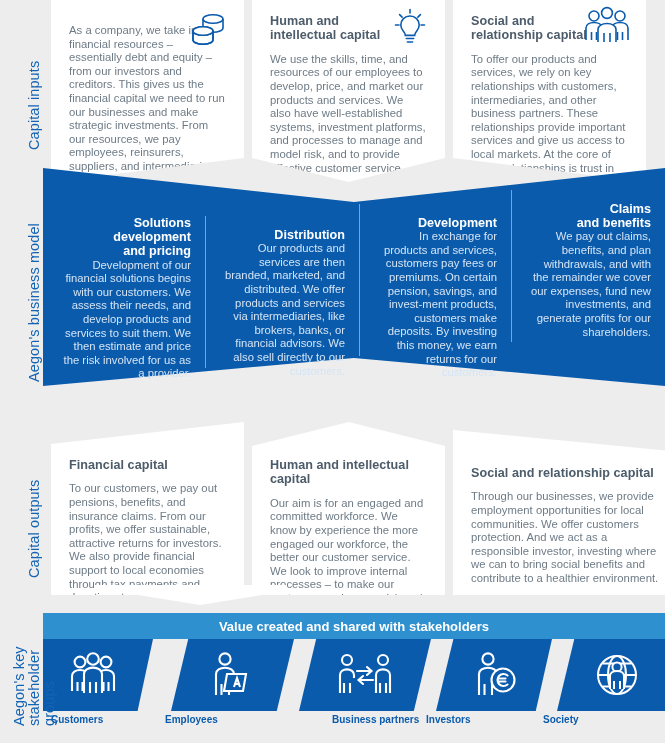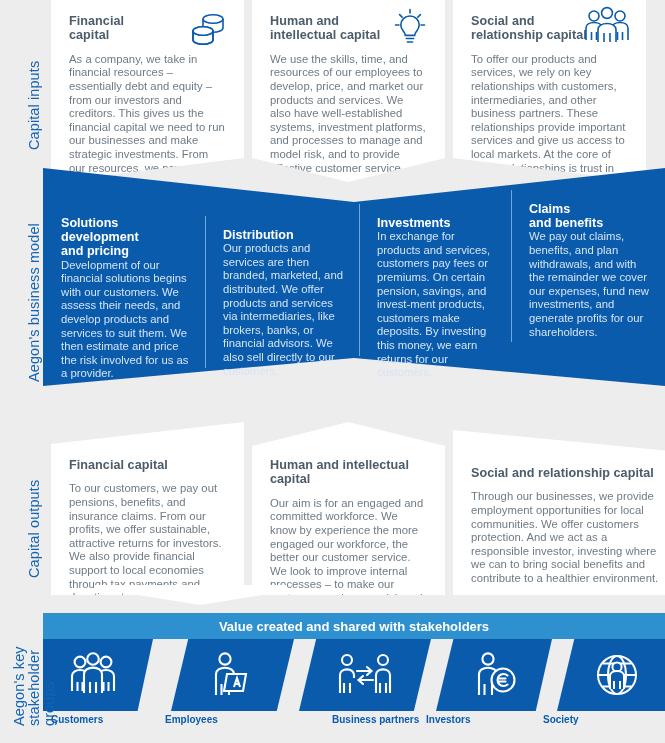--- a/index.html
+++ b/index.html
@@ -42,21 +42,21 @@
     margin-top:10px;
     letter-spacing:0.02px;
   }
   .card-icon { position:absolute; right:14px; }
 
   
   .band { position:absolute; left:43px; top:168px; width:622px; height:272px; z-index:3; }
   .band-bg { position:absolute; inset:0; background:#0b5bad;
     clip-path: polygon(0 0, 50% 34px, 100% 0, 100% 218px, 50% 190px, 0 218px); }
   .band-cols { position:absolute; left:0; top:48px; width:622px; display:flex; }
-  .band-col { position:relative; padding:0 14px 0 18px; }
+  .band-col { position:relative; padding:0 14px 0 18px;text-align:right; }
   .band-col + .band-col::before {
     content:""; position:absolute; left:0; top:-12px; width:1px; height:152px; background:#6fa8da;
   }
   .band-h { color:#ffffff; font-weight:bold; font-size:12.6px; line-height:14.2px; }
   .band-p { color:#d4e4f4; font-size:11.3px; line-height:13.6px; margin-top:0; }
 
   
   .stake { position:absolute; left:43px; top:613px; width:622px; height:130px; z-index:4; }
   .stake-title {
     position:absolute; left:0; top:0; width:622px; height:26px;
@@ -81,21 +81,20 @@
   <div class="rail">
     <div class="rail-label" style="left:26px; top:150px;">Capital inputs</div>
     <div class="rail-label" style="left:26px; top:382px;">Aegon's business model</div>
     <div class="rail-label" style="left:26px; top:578px;">Capital outputs</div>
     <div class="rail-label two-line" style="left:12px; top:726px; width:120px;">Aegon's key stakeholder groups</div>
   </div>
 
   <div class="card" style="left:51px; top:0; width:193px; height:182px;
               clip-path: polygon(0 0, 100% 0, 100% 158px, 0 182px);">
     <div class="card-inner" style="top:14px;">
-      <div class="card-h">Financial<br>capital</div>
       <div class="card-p">As a company, we take in financial resources – essentially debt and equity – from our investors and creditors. This gives us the financial capital we need to run our businesses and make strategic investments. From our resources, we pay employees, reinsurers, suppliers, and intermediaries – and invest in our business.</div>
     </div>
     <div class="card-icon" style="top:10px;">
       <svg width="42" height="40" viewBox="0 0 42 40" fill="none" stroke="#0b5bad" stroke-width="1.6">
         <ellipse cx="25" cy="9" rx="10" ry="4.2"></ellipse>
         <path d="M15 9v9c0 2.3 4.5 4.2 10 4.2s10-1.9 10-4.2V9"></path>
         <ellipse cx="15" cy="21" rx="10" ry="4.2"></ellipse>
         <path d="M5 21v9c0 2.3 4.5 4.2 10 4.2s10-1.9 10-4.2v-9"></path>
         <ellipse cx="15" cy="21" rx="10" ry="4.2" fill="#ffffff"></ellipse>
         <path d="M5 21v9c0 2.3 4.5 4.2 10 4.2s10-1.9 10-4.2v-9"></path>
@@ -147,21 +146,21 @@
         <div class="band-h">Solutions development<br>and pricing</div>
         <div class="band-p">Development of our financial solutions begins with our customers. We assess their needs, and develop products and services to suit them. We then estimate and price the risk involved for us as a provider.</div>
       </div>
 
       <div class="band-col" style="width:154px; margin-top:12px;">
         <div class="band-h">Distribution</div>
         <div class="band-p">Our products and services are then branded, marketed, and distributed. We offer products and services via intermediaries, like brokers, banks, or financial advisors. We also sell directly to our customers.</div>
       </div>
 
       <div class="band-col" style="width:152px; margin-top:0;">
-        <div class="band-h">Investments</div>
+        <div class="band-h">Development</div>
         <div class="band-p">In exchange for products and services, customers pay fees or premiums. On certain pension, savings, and invest-ment products, customers make deposits. By investing this money, we earn returns for our customers.</div>
       </div>
 
       <div class="band-col" style="width:154px; margin-top:-14px;">
         <div class="band-h">Claims<br>and benefits</div>
         <div class="band-p">We pay out claims, benefits, and plan withdrawals, and with the remainder we cover our expenses, fund new investments, and generate profits for our shareholders.</div>
       </div>
 
     </div>
   </div>

